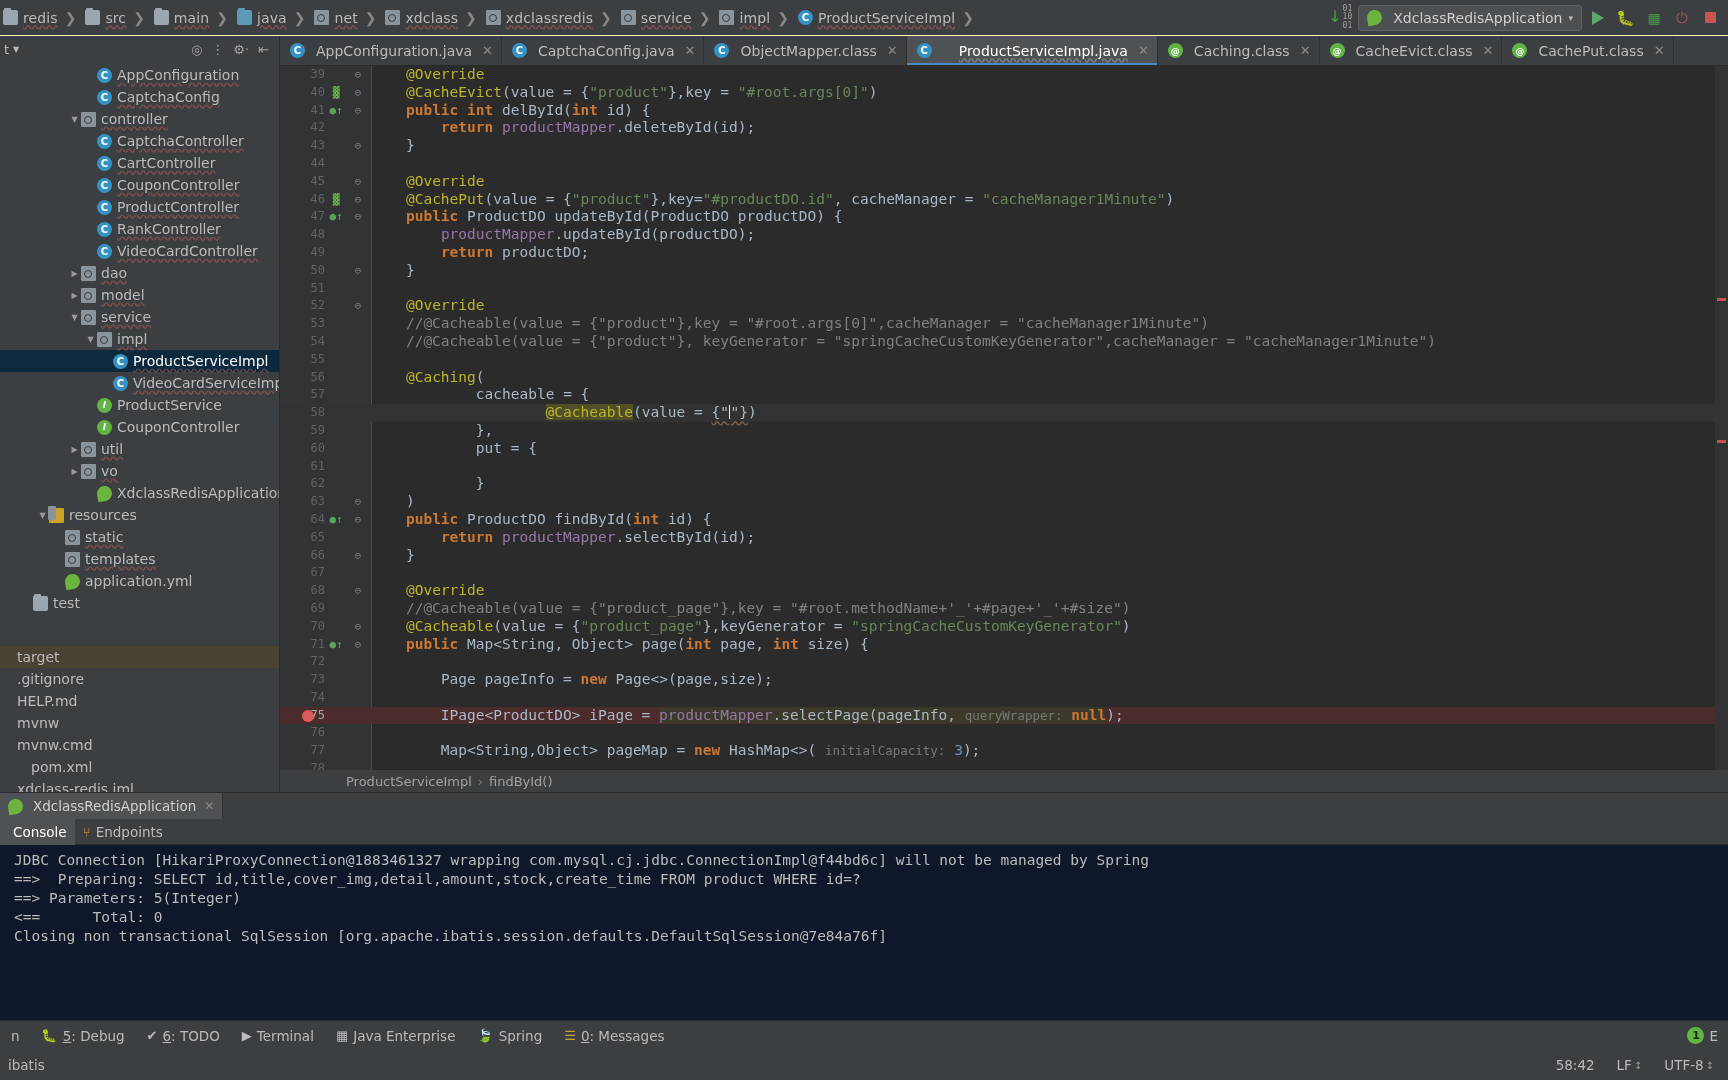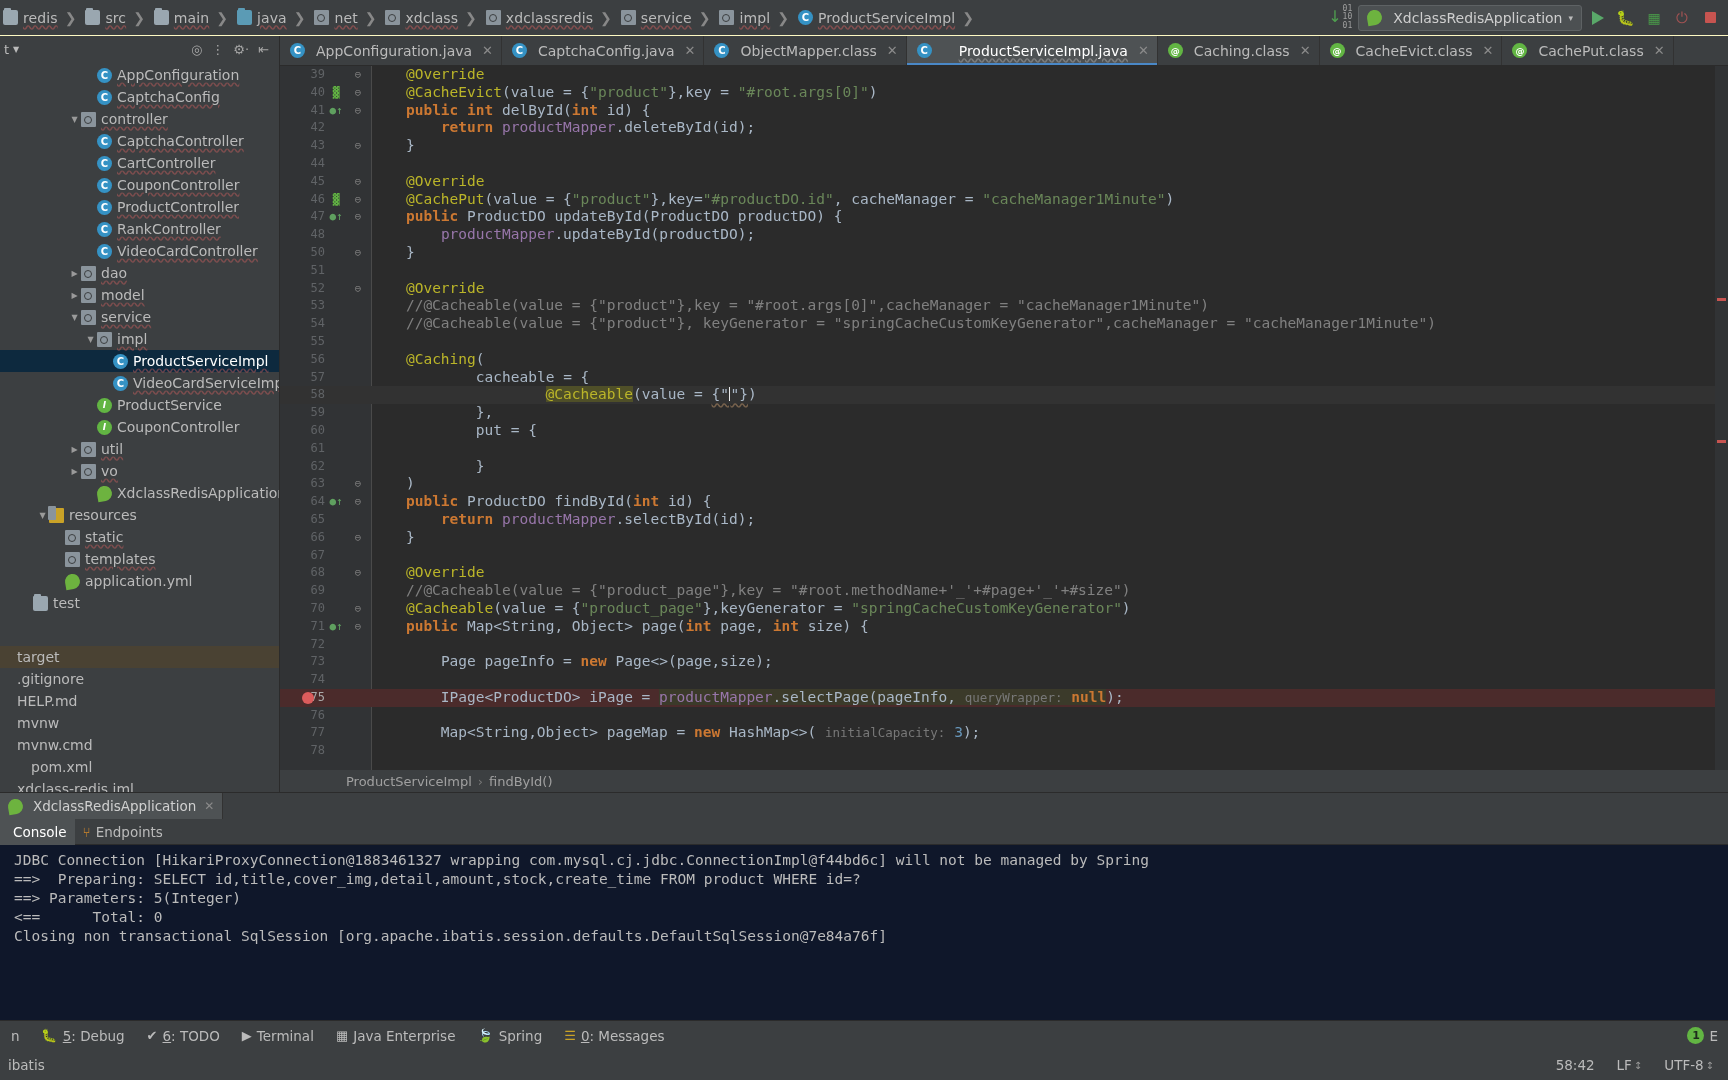--- a/index.html
+++ b/index.html
@@ -494,20 +494,21 @@
         <div class="ln"><span class="num">39</span><span class="fold">⊖</span><span><span class="pln"> </span><span class="pln"> </span><span class="pln"> </span><span class="pln"> </span><span class="ann">@Override</span></span></div>
         <div class="ln"><span class="num">40</span><span class="gic bmark">▓</span><span class="fold">⊖</span><span><span class="pln"> </span><span class="pln"> </span><span class="pln"> </span><span class="pln"> </span><span class="ann">@CacheEvict</span><span class="pln">(</span><span class="pln">value</span><span class="pln"> </span><span class="pln">=</span><span class="pln"> </span><span class="pln">{</span><span class="str">"product"</span><span class="pln">}</span><span class="pln">,</span><span class="pln">key</span><span class="pln"> </span><span class="pln">=</span><span class="pln"> </span><span class="str">"#root.args[0]"</span><span class="pln">)</span></span></div>
         <div class="ln"><span class="num">41</span><span class="gic runmark">●↑</span><span class="fold">⊖</span><span><span class="pln"> </span><span class="pln"> </span><span class="pln"> </span><span class="pln"> </span><span class="kw">public</span><span class="pln"> </span><span class="kw">int</span><span class="pln"> </span><span class="pln">delById</span><span class="pln">(</span><span class="kw">int</span><span class="pln"> </span><span class="pln">id</span><span class="pln">)</span><span class="pln"> </span><span class="pln">{</span></span></div>
         <div class="ln"><span class="num">42</span><span><span class="pln"> </span><span class="pln"> </span><span class="pln"> </span><span class="pln"> </span><span class="pln"> </span><span class="pln"> </span><span class="pln"> </span><span class="pln"> </span><span class="kw">return</span><span class="pln"> </span><span class="fld">productMapper</span><span class="pln">.</span><span class="pln">deleteById</span><span class="pln">(</span><span class="pln">id</span><span class="pln">)</span><span class="pln">;</span></span></div>
         <div class="ln"><span class="num">43</span><span class="fold">⊖</span><span><span class="pln"> </span><span class="pln"> </span><span class="pln"> </span><span class="pln"> </span><span class="pln">}</span></span></div>
         <div class="ln"><span class="num">44</span><span></span></div>
         <div class="ln"><span class="num">45</span><span class="fold">⊖</span><span><span class="pln"> </span><span class="pln"> </span><span class="pln"> </span><span class="pln"> </span><span class="ann">@Override</span></span></div>
         <div class="ln"><span class="num">46</span><span class="gic bmark">▓</span><span class="fold">⊖</span><span><span class="pln"> </span><span class="pln"> </span><span class="pln"> </span><span class="pln"> </span><span class="ann">@CachePut</span><span class="pln">(</span><span class="pln">value</span><span class="pln"> </span><span class="pln">=</span><span class="pln"> </span><span class="pln">{</span><span class="str">"product"</span><span class="pln">}</span><span class="pln">,</span><span class="pln">key</span><span class="pln">=</span><span class="str">"#productDO.id"</span><span class="pln">,</span><span class="pln"> </span><span class="pln">cacheManager</span><span class="pln"> </span><span class="pln">=</span><span class="pln"> </span><span class="str">"cacheManager1Minute"</span><span class="pln">)</span></span></div>
         <div class="ln"><span class="num">47</span><span class="gic runmark">●↑</span><span class="fold">⊖</span><span><span class="pln"> </span><span class="pln"> </span><span class="pln"> </span><span class="pln"> </span><span class="kw">public</span><span class="pln"> </span><span class="pln">ProductDO</span><span class="pln"> </span><span class="pln">updateById</span><span class="pln">(</span><span class="pln">ProductDO</span><span class="pln"> </span><span class="pln">productDO</span><span class="pln">)</span><span class="pln"> </span><span class="pln">{</span></span></div>
         <div class="ln"><span class="num">48</span><span><span class="pln"> </span><span class="pln"> </span><span class="pln"> </span><span class="pln"> </span><span class="pln"> </span><span class="pln"> </span><span class="pln"> </span><span class="pln"> </span><span class="fld">productMapper</span><span class="pln">.</span><span class="pln">updateById</span><span class="pln">(</span><span class="pln">productDO</span><span class="pln">)</span><span class="pln">;</span></span></div>
+        <div class="ln"><span class="num">49</span><span><span class="pln"> </span><span class="pln"> </span><span class="pln"> </span><span class="pln"> </span><span class="pln"> </span><span class="pln"> </span><span class="pln"> </span><span class="pln"> </span><span class="kw">return</span><span class="pln"> </span><span class="pln">productDO</span><span class="pln">;</span></span></div>
         <div class="ln"><span class="num">50</span><span class="fold">⊖</span><span><span class="pln"> </span><span class="pln"> </span><span class="pln"> </span><span class="pln"> </span><span class="pln">}</span></span></div>
         <div class="ln"><span class="num">51</span><span></span></div>
         <div class="ln"><span class="num">52</span><span class="fold">⊖</span><span><span class="pln"> </span><span class="pln"> </span><span class="pln"> </span><span class="pln"> </span><span class="ann">@Override</span></span></div>
         <div class="ln"><span class="num">53</span><span><span class="cmt">    //@Cacheable(value = {"product"},key = "#root.args[0]",cacheManager = "cacheManager1Minute")</span></span></div>
         <div class="ln"><span class="num">54</span><span><span class="cmt">    //@Cacheable(value = {"product"}, keyGenerator = "springCacheCustomKeyGenerator",cacheManager = "cacheManager1Minute")</span></span></div>
         <div class="ln"><span class="num">55</span><span></span></div>
         <div class="ln"><span class="num">56</span><span><span class="pln"> </span><span class="pln"> </span><span class="pln"> </span><span class="pln"> </span><span class="ann">@Caching</span><span class="pln">(</span></span></div>
         <div class="ln"><span class="num">57</span><span><span class="pln"> </span><span class="pln"> </span><span class="pln"> </span><span class="pln"> </span><span class="pln"> </span><span class="pln"> </span><span class="pln"> </span><span class="pln"> </span><span class="pln"> </span><span class="pln"> </span><span class="pln"> </span><span class="pln"> </span><span class="pln">cacheable</span><span class="pln"> </span><span class="pln">=</span><span class="pln"> </span><span class="pln">{</span></span></div>
         <div class="ln hl"><span class="num">58</span><span><span class="pln">                    </span><span class="annh">@Cacheable</span><span class="pln">(</span><span class="pln">value</span><span class="pln"> = </span><span class="pln sq">{"</span><span class="caret-b"></span><span class="pln sq">"}</span><span class="pln">)</span></span></div>
         <div class="ln"><span class="num">59</span><span><span class="pln"> </span><span class="pln"> </span><span class="pln"> </span><span class="pln"> </span><span class="pln"> </span><span class="pln"> </span><span class="pln"> </span><span class="pln"> </span><span class="pln"> </span><span class="pln"> </span><span class="pln"> </span><span class="pln"> </span><span class="pln">}</span><span class="pln">,</span></span></div>

